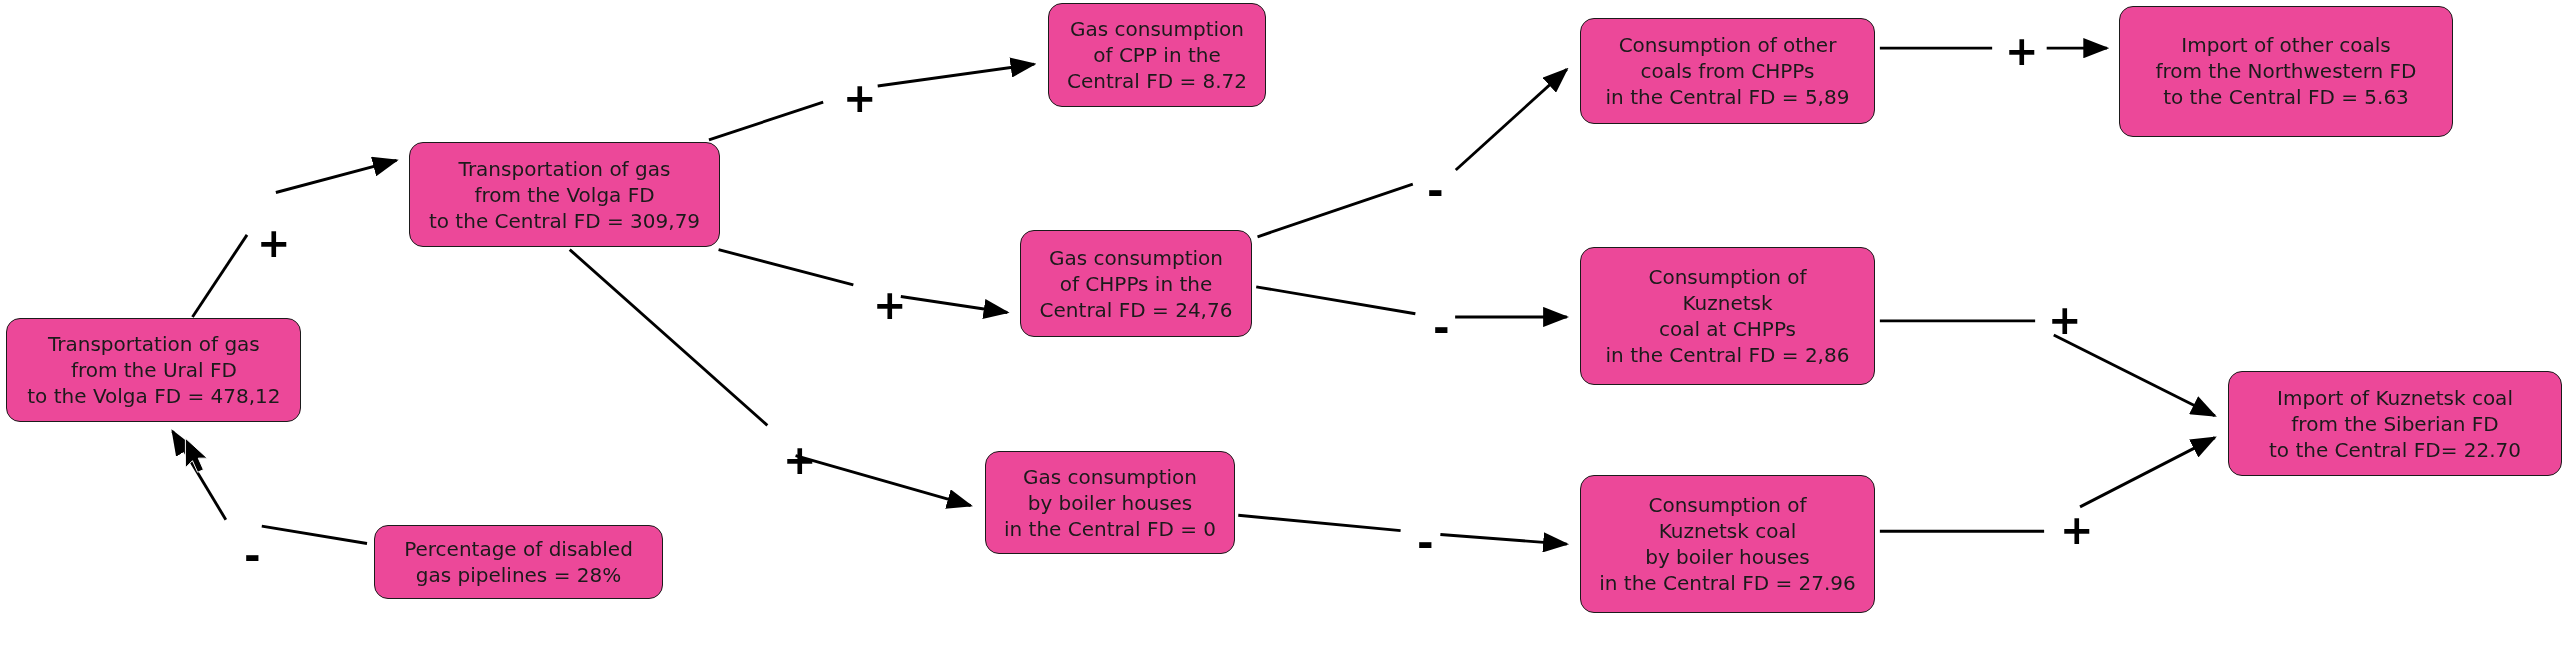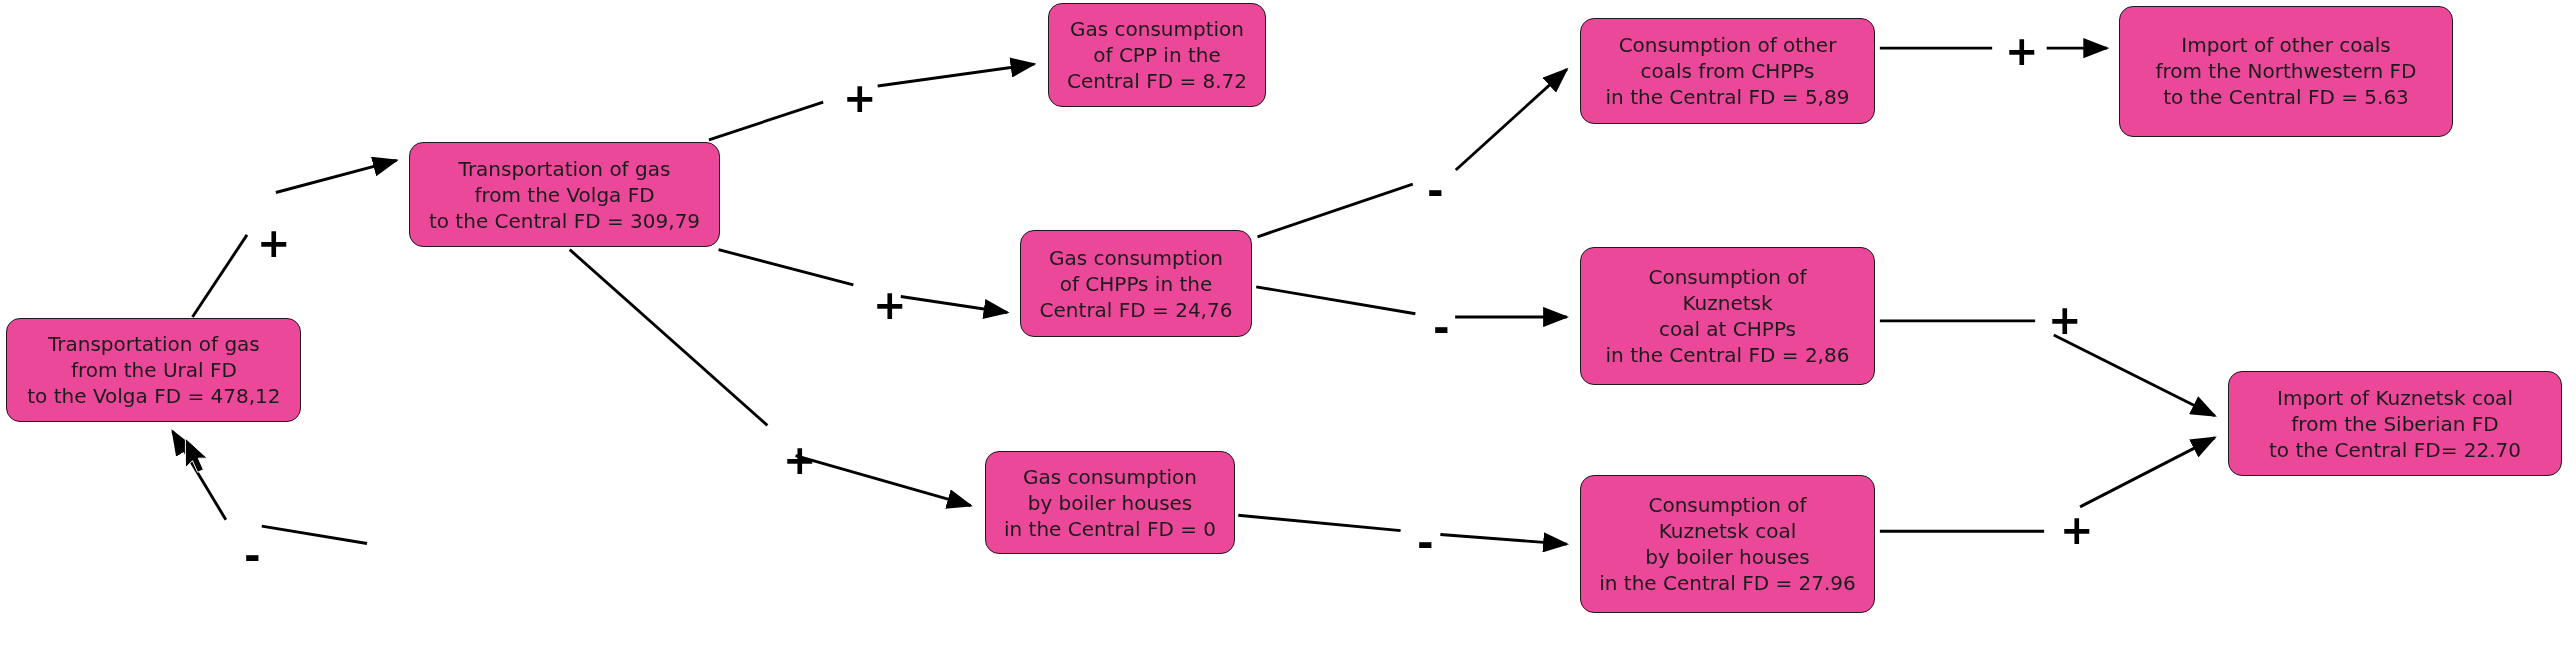--- a/index.html
+++ b/index.html
@@ -144,20 +144,22 @@
 in the Central FD = 27.96</div>
 
   <div class="node-box" style="left:2119px; top:5.8px; width:334px; height:131px;">Import of other coals
 from the Northwestern FD
 to the Central FD = 5.63</div>
 
   <div class="node-box" style="left:2228px; top:371px; width:334px; height:105px;">Import of Kuznetsk coal
 from the Siberian FD
 to the Central FD= 22.70</div>
 
+  <div class="node-box" style="left:374px; top:525px; width:289px; height:74px;">Percentage of disabled
+gas pipelines = 28%</div>
 
   <div class="sign-label sign-plus" style="left:257px; top:223px;">+</div>
 
   <div class="sign-label sign-minus" style="left:244px; top:536px;">-</div>
 
   <div class="sign-label sign-plus" style="left:843px; top:78px;">+</div>
 
   <div class="sign-label sign-plus" style="left:873px; top:285px;">+</div>
 
   <div class="sign-label sign-plus" style="left:783px; top:440px;">+</div>

